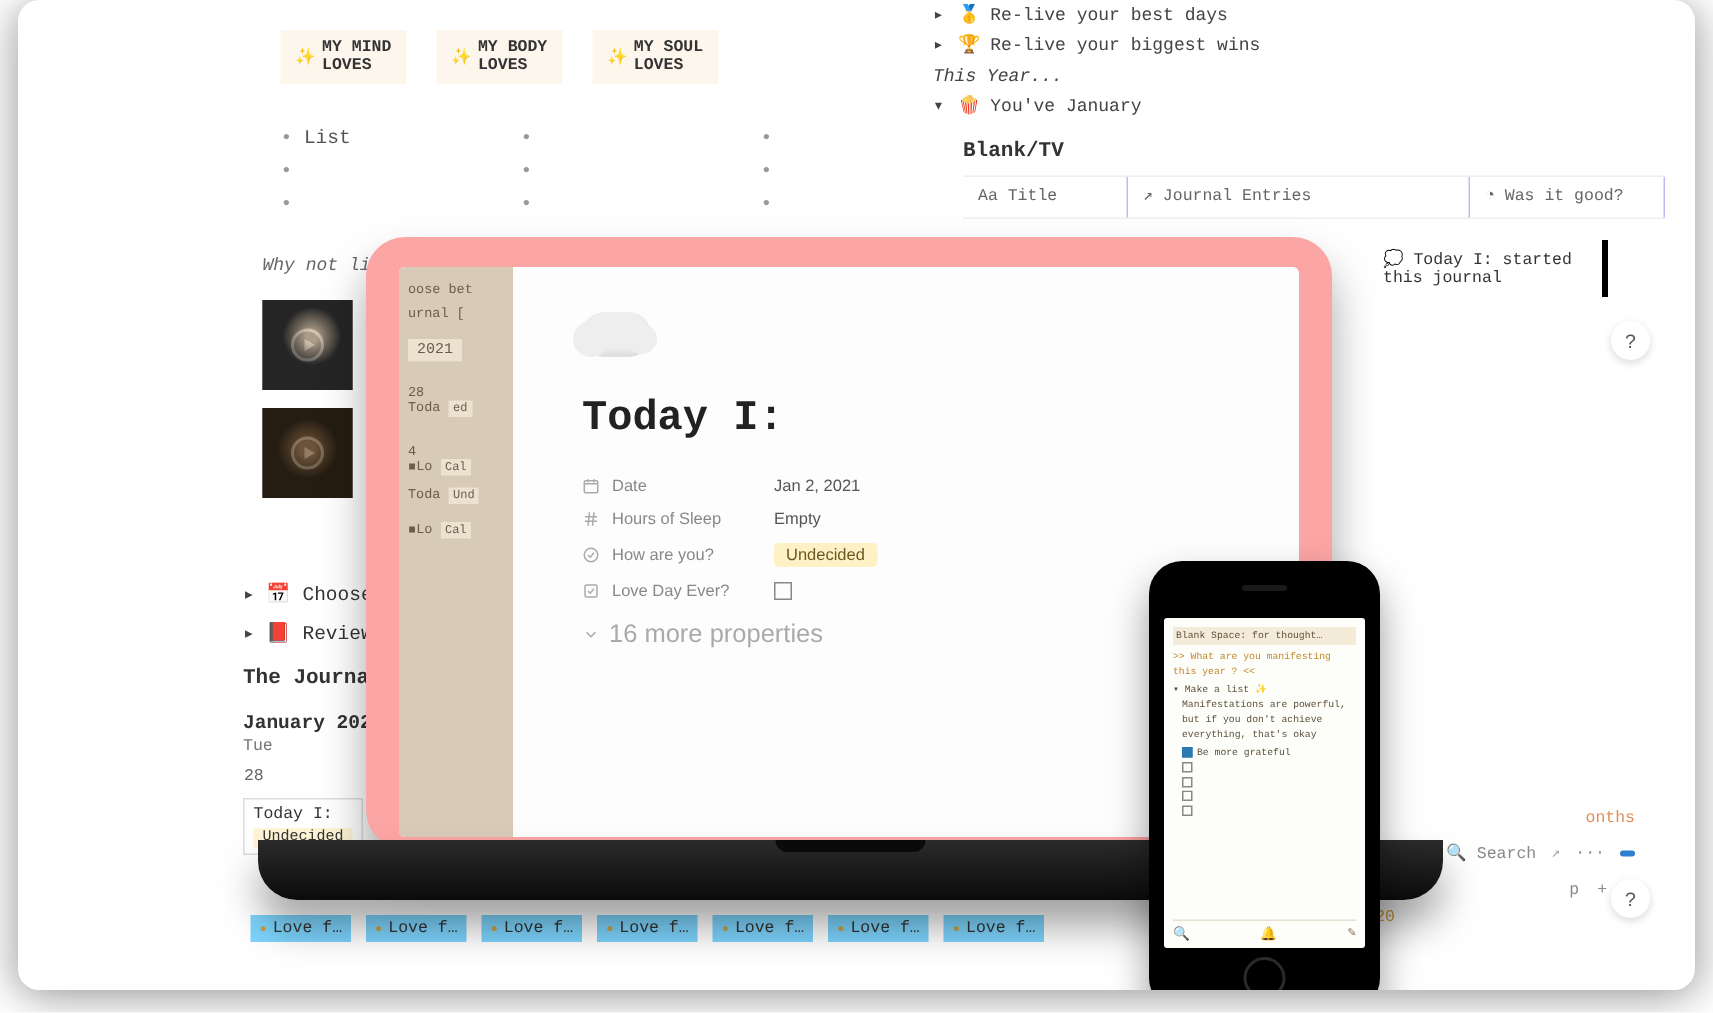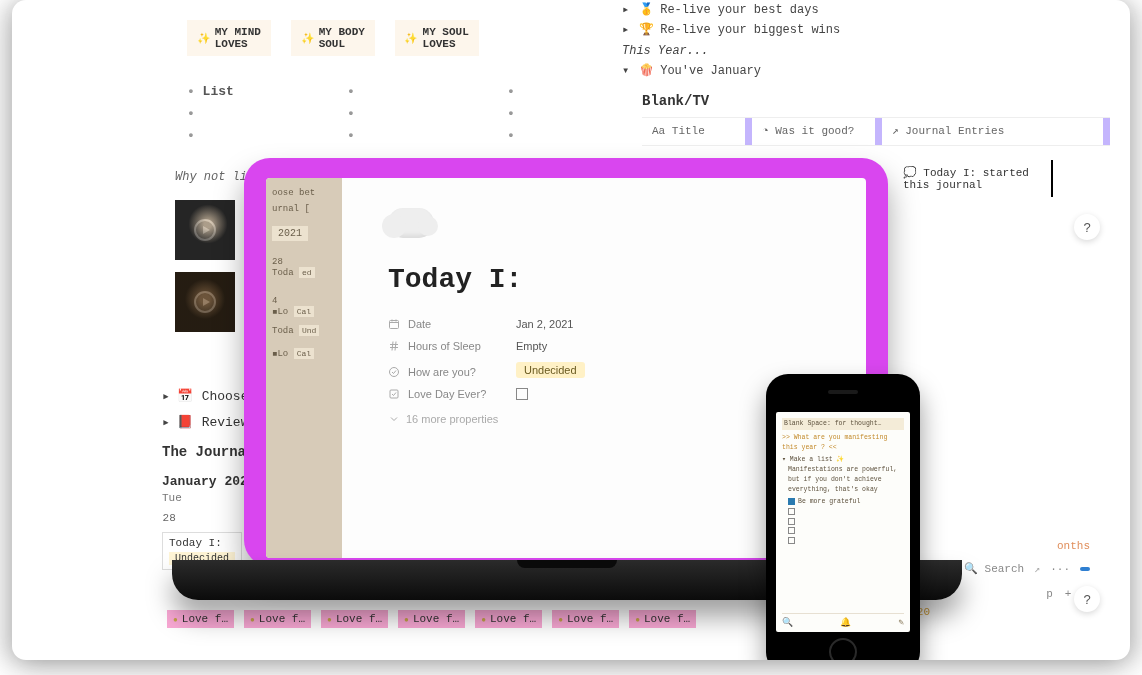--- a/index.html
+++ b/index.html
@@ -25,64 +25,64 @@
   .bg { position:absolute; inset:0; padding: 0 20px; }
   .loves-row { position:absolute; top:20px; left:175px; display:flex; gap:20px; }
   .loves-pill {
     background:#FDF6EC; padding:6px 10px; font-size:11px; font-weight:bold;
     display:flex; align-items:center; gap:4px; white-space:pre;
   }
   .sparkle { color:#E8B64F; }
   .loves-list { position:absolute; left:175px; top:84px; display:flex; gap:60px; }
   .loves-list ul { list-style:none; font-size:13px; color:#555; width:100px; }
   .loves-list li::before { content:"• "; color:#999; }
-  .loves-list li { margin-bottom:8px; height:14px;font-weight:bold; }
+  .loves-list li { margin-bottom:8px; height:14px; }
   .whynot { position:absolute; left:163px; top:168px; font-style:italic; font-size:12px; color:#666; width:260px; line-height:1.5; }
   .album { position:absolute; left:163px; width:60px; height:60px; background:#111; display:flex; align-items:center; justify-content:center; }
   .album.a1 { top:200px; }
   .album.a2 { top:272px; }
   .play { width:22px; height:22px; border-radius:50%; border:2px solid #fff; display:flex; align-items:center; justify-content:center; background:rgba(255,255,255,0.15); }
   .play::after { content:""; border-left:7px solid #fff; border-top:4px solid transparent; border-bottom:4px solid transparent; margin-left:2px; }
   .face { position:absolute; inset:0; background:radial-gradient(circle at 55% 40%, #c9b79f 8%, #2a2a2a 40%); opacity:0.8; }
   .album.a2 .face { background:radial-gradient(circle at 50% 45%, #7a5c3c 10%, #2a1f12 45%); }
   .choose-review { position:absolute; left:150px; top:384px; font-size:13px; line-height:2; }
   .choose-review div::before { content:"▸ "; color:#444; }
   .journal-title { position:absolute; left:150px; top:444px; font-weight:bold; font-size:14px; }
   .month-title  { position:absolute; left:150px; top:474px; font-weight:bold; font-size:13px; }
   .cal { position:absolute; left:150px; top:492px; font-size:11px; }
   .cal .dow { color:#777; }
   .cal .date { text-align:right; margin-top:8px; margin-right:6px; color:#666; }
   .today-chip { position:absolute; left:150px; top:532px; background:#fff; border:1px solid #ddd; padding:4px 6px; font-size:11px; }
   .undecided   { display:inline-block; background:#FFF5D6; padding:1px 6px; font-size:10px; margin-top:3px; }
   .lovef-row { position:absolute; left:155px; bottom:32px; display:flex; gap:10px; }
-  .lovef { background:#f9a8d4; padding:3px 6px; font-size:11px; white-space:nowrap; }
+  .lovef { background:#7dd3fc; padding:3px 6px; font-size:11px; white-space:nowrap; }
   .lovef::before { content:"●"; color:#C4A24A; margin-right:4px; font-size:8px; }
 
   
   .rcol { position:absolute; left:610px; top:0; right:20px; font-size:12px; line-height:1.7; }
   .rcol .line { display:flex; align-items:center; gap:6px; color:#444; }
   .rcol .tri::before { content:"▸"; margin-right:4px; }
   .rcol .tri.open::before { content:"▾"; }
   .thisyear { color:#D6A23A; font-style:italic; }
   .filmsheader { font-weight:bold; font-size:14px; margin:8px 0 4px 20px; }
   .tbl { display:flex; margin-left:20px; border-top:1px solid #eee; border-bottom:1px solid #eee; }
-  .tbl div { padding:4px 10px; font-size:11px; color:#666; border-right:7px solid #c4b5fd; }
-  .journal-entry-cell { margin-left:20px; padding:6px 10px; font-size:11px; border-right:2px solid #000000; color:#333; max-width:160px; position:absolute; left:861px; top:160px; }
+  .tbl div { padding:4px 10px; font-size:11px; color:#666; border-right:1px solid #c4b5fd; }
+  .journal-entry-cell { margin-left:20px; padding:6px 10px; font-size:11px; border-right:4px solid #000000; color:#333; max-width:160px; position:absolute; left:880px; top:160px; }
   .right-meta { position:absolute; right:40px; top:540px; font-size:11px; color:#666; display:flex; align-items:center; gap:12px; }
   .right-meta .months { color:#E08E5B; }
   .nov20 { position:absolute; right:200px; bottom:42px; font-size:11px; color:#D6A23A; }
   .nov20::before { content:"▾ "; color:#444; }
   .help { position:absolute; right:30px; width:26px; height:26px; border-radius:50%; background:#fff; box-shadow:0 2px 6px rgba(0,0,0,0.15); display:flex; align-items:center; justify-content:center; font-family:sans-serif; font-size:13px; color:#555; }
   .help.h1 { top:214px; }
   .help.h2 { top:586px; }
 
   
   .laptop {
     position:absolute; left:232px; top:158px; width:644px; height:408px;
-    background:#d946ef; border-radius:26px; padding:20px 22px 0 22px;
+    background:#fca5a5; border-radius:26px; padding:20px 22px 0 22px;
     box-shadow:0 18px 30px rgba(0,0,0,0.35);
   }
   .screen {
     width:100%; height:380px; background:#fdfdfd; border-radius:4px; display:flex; overflow:hidden;
   }
   .lap-base {
     position:absolute; left:160px; top:560px; width:790px; height:40px;
     background:linear-gradient(#2b2b2b,#0b0b0b); border-radius:0 0 26px 26px;
     box-shadow:0 18px 26px rgba(0,0,0,0.35);
   }
@@ -95,26 +95,26 @@
   .lap-left .yr { background:#ECE2CF; display:inline-block; padding:2px 6px; font-size:10px; margin:6px 0;text-align:center; }
   .lap-main { flex:1; padding:30px 40px 10px 46px; font-family:-apple-system, sans-serif; color:#222; }
   .cloud {
     width:46px; height:30px; background:#eee; border-radius:20px; position:relative; margin-bottom:26px;
     box-shadow:inset 0 -3px 4px rgba(0,0,0,0.08);
   }
   .cloud::before, .cloud::after { content:""; position:absolute; background:#eee; border-radius:50%; }
   .cloud::before { width:24px; height:24px; left:-6px; top:6px; }
   .cloud::after  { width:20px; height:20px; right:-4px; top:8px; }
   .today-h { font-family:"Courier New",monospace; font-size:28px; font-weight:bold; margin-bottom:18px; }
-  .prop { display:flex; align-items:flex-end; gap:18px; font-size:11px; color:#888; padding:5px 0; }
+  .prop { display:flex; align-items:center; gap:18px; font-size:11px; color:#888; padding:5px 0; }
   .prop .lbl { width:110px; display:flex; align-items:center; gap:8px; }
   .prop .val { color:#555; }
   .pill-undec { background:#FFF1C6; color:#6a5a20; padding:2px 8px; border-radius:3px; font-size:11px; }
   .checkbox { width:12px; height:12px; border:1.5px solid #888; display:inline-block; }
-  .more { font-size:11px; color:#aaa; margin:8px 0 14px 0; display:flex; align-items:center; gap:6px; }
+  .more { font-size:17px; color:#aaa; margin:8px 0 14px 0; display:flex; align-items:center; gap:6px; }
   .comment { font-size:11px; color:#aaa; display:flex; align-items:center; gap:8px; }
   .avatar { width:16px; height:16px; border-radius:50%; background:radial-gradient(circle at 40% 40%, #a87754, #5c3a22); }
   .ic { width:12px; height:12px; display:inline-block; color:#aaa; }
   svg { display:block; }
 
   
   .phone {
     position:absolute; right:210px; top:374px; width:154px; height:300px;
     background:#000; border-radius:22px; padding:38px 10px 42px 10px;
     box-shadow:0 14px 26px rgba(0,0,0,0.4);
@@ -135,21 +135,21 @@
 <body>
 
 <div class="card">
 
   <div class="bg">
 
     <div class="loves-row">
       <div class="loves-pill"><span class="sparkle">✨</span><span>MY MIND
 LOVES</span></div>
       <div class="loves-pill"><span class="sparkle">✨</span><span>MY BODY
-SOUL</span></div>
+LOVES</span></div>
       <div class="loves-pill"><span class="sparkle">✨</span><span>MY SOUL
 LOVES</span></div>
     </div>
 
     <div class="loves-list">
       <ul>
         <li>List</li>
         <li></li>
         <li></li>
       </ul>
@@ -204,22 +204,22 @@
     </div>
 
     <div class="rcol">
       <div class="line tri">🥇 <span>Re-live your best days</span></div>
       <div class="line tri">🏆 <span>Re-live your biggest wins</span></div>
       <div class="line thisyear">This Year...</div>
       <div class="line tri open">🍿 <span>You've January</span></div>
       <div class="filmsheader">Blank/TV</div>
       <div class="tbl">
         <div style="width:110px"><span>Aa</span> <span>Title</span></div>
+        <div style="flex:1">↗ <span>Journal Entries</span></div>
         <div style="width:130px">◔ <span>Was it good?</span></div>
-        <div style="flex:1">↗ <span>Journal Entries</span></div>
       </div>
     </div>
     <div class="journal-entry-cell">💭 <span>Today I: started this journal</span></div>
 
     <div class="right-meta">
       <span class="months">onths</span>
     </div>
     <div class="right-search">
       <span>🔍 <span>Search</span></span>
       <span class="expand">↗</span>

